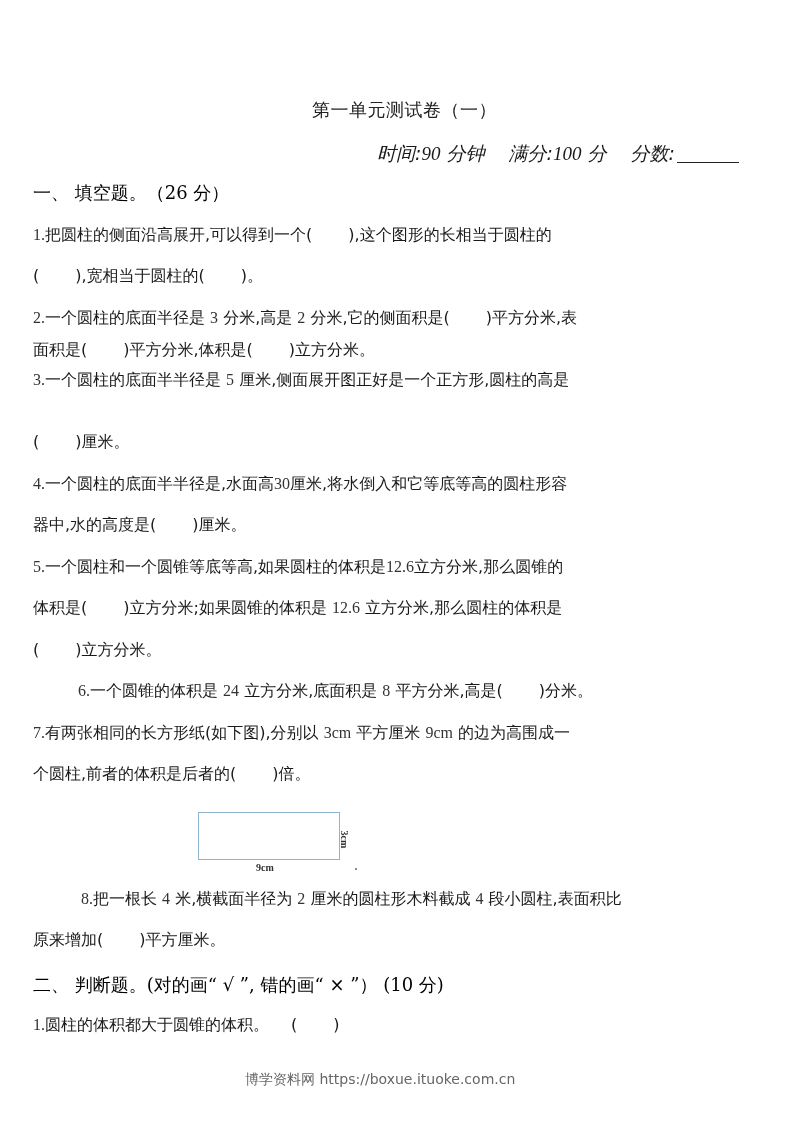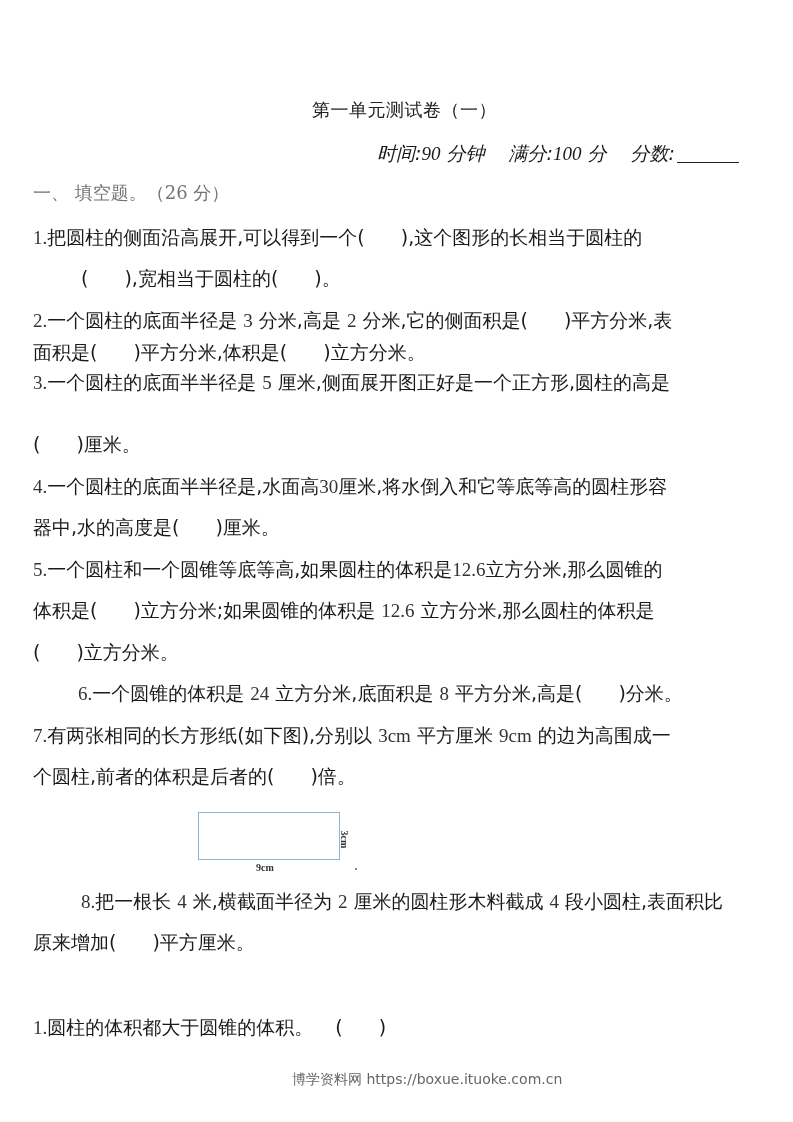--- a/index.html
+++ b/index.html
@@ -3,50 +3,50 @@
   <meta charset="utf-8">
   <style>
     html, body { margin: 0; padding: 0; background: #ffffff; }
     body { width: 793px; height: 1122px; position: relative; overflow: hidden; color: #1a1a1a; font-family: "DejaVu Sans", "Liberation Sans", sans-serif; }
     .page { position: absolute; left: 0; top: 0; width: 793px; height: 1122px; text-align: right; }
     .title { position: absolute; left: 312px; top: 98px; font-family: "DejaVu Serif", "Liberation Serif", serif; font-size: 18px; color: #222; letter-spacing: 0.5px; }
     .meta { position: absolute; left: 377px; top: 141px; font-size: 19px; white-space: nowrap; font-style: italic; }
     .meta .num { font-family: "Liberation Serif", "DejaVu Serif", serif; }
     .meta .gap { display: inline-block; width: 18px; }
     .meta .blank { display: inline-block; width: 62px; border-bottom: 1.5px solid #222; height: 18px; vertical-align: -3px; margin-left: 2px; }
-    .section { position: absolute; left: 33px; font-family: "DejaVu Serif", "Liberation Serif", serif; font-size: 18px; color: #737373; white-space: nowrap; }
-    .line { position: absolute; left: 33px; font-size: 19px; white-space: nowrap; color: #1a1a1a; }
+    .section { position: absolute; left: 33px; font-family: "DejaVu Serif", "Liberation Serif", serif; font-size: 18px; color: #000000; white-space: nowrap; }
+    .line { position: absolute; left: 33px; font-size: 16px; white-space: nowrap; color: #1a1a1a; }
     .line .num { font-family: "Liberation Serif", "DejaVu Serif", serif; color: #333; }
     .paren { display: inline-block; }
     .paren .sp { display: inline-block; width: 36px; }
     .figure { position: absolute; left: 198px; top: 812px; width: 140px; height: 46px; border: 1px solid #8fb4cf; }
     .fig-label-bottom { position: absolute; left: 256px; top: 862px; font-family: "Liberation Serif", "DejaVu Serif", serif; font-size: 10px; font-weight: bold; color: #333; }
     .fig-label-side { position: absolute; left: 336px; top: 834px; font-family: "Liberation Serif", "DejaVu Serif", serif; font-size: 10px; font-weight: bold; color: #333; transform: rotate(90deg); }
     .fig-dot { position: absolute; left: 355px; top: 868px; width: 2px; height: 2px; background: #888; }
-    .footer { position: absolute; left: 245px; top: 1071px; font-size: 14px; color: #666; white-space: nowrap; margin-left: 47px; }
+    .footer { position: absolute; left: 245px; top: 1071px; font-size: 14px; color: #666; white-space: nowrap; }
   </style>
 </head>
 <body>
 
 <div class="page">
 
   <div class="title">第一单元测试卷（一）</div>
 
   <div class="meta">
     <span>时间:</span><span class="num">90</span> <span>分钟</span><span class="gap"></span>
     <span>满分:</span><span class="num">100</span> <span>分</span><span class="gap"></span>
     <span>分数:</span><span class="blank"></span>
   </div>
 
   <div class="section" style="top:181px;">一、 填空题。（26 分）</div>
 
   <div class="line" style="top:225px;">
     <span class="num">1.</span><span>把圆柱的侧面沿高展开,可以得到一个(</span><span class="paren"><span class="sp"></span></span><span>)</span><span>,这个图形的长相当于圆柱的</span>
   </div>
-  <div class="line" style="top:266px;margin-left:48px;">
+  <div class="line" style="top:266px;">
     <span>(</span><span class="paren"><span class="sp"></span></span><span>)</span><span>,宽相当于圆柱的(</span><span class="paren"><span class="sp"></span></span><span>)</span><span>。</span>
   </div>
 
   <div class="line" style="top:308px;">
     <span class="num">2.</span><span>一个圆柱的底面半径是 </span><span class="num">3</span><span> 分米,高是 </span><span class="num">2</span><span> 分米,它的侧面积是(</span><span class="paren"><span class="sp"></span></span><span>)平方分米,表</span>
   </div>
   <div class="line" style="top:340px;">
     <span>面积是(</span><span class="paren"><span class="sp"></span></span><span>)平方分米,体积是(</span><span class="paren"><span class="sp"></span></span><span>)立方分米。</span>
   </div>
 
@@ -90,19 +90,22 @@
   <div class="fig-label-side">3cm</div>
   <div class="fig-dot"></div>
 
   <div class="line" style="top:889px;margin-left:48px;">
     <span class="num">8.</span><span>把一根长 </span><span class="num">4</span><span> 米,横截面半径为 </span><span class="num">2</span><span> 厘米的圆柱形木料截成 </span><span class="num">4</span><span> 段小圆柱,表面积比</span>
   </div>
   <div class="line" style="top:930px;">
     <span>原来增加(</span><span class="paren"><span class="sp"></span></span><span>)平方厘米。</span>
   </div>
 
+  <div class="section" style="top:973px;">
+    <span>二、 判断题。(对的画“ √ ”, 错的画“ × ”）</span> <span>(10 分)</span>
+  </div>
 
   <div class="line" style="top:1015px;">
     <span class="num">1.</span><span>圆柱的体积都大于圆锥的体积。</span><span style="display:inline-block;width:22px;"></span><span>(</span><span class="paren"><span class="sp"></span></span><span>)</span>
   </div>
 
   <div class="footer">博学资料网 https://boxue.ituoke.com.cn</div>
 </div>
 
 </body></html>

